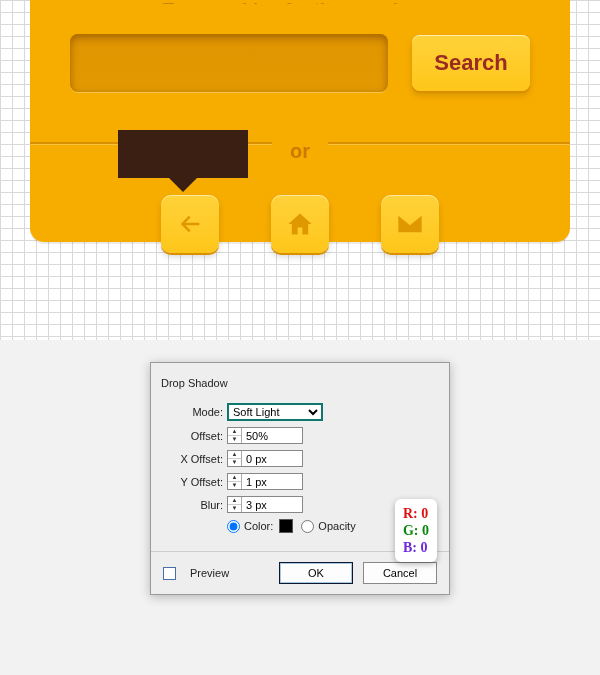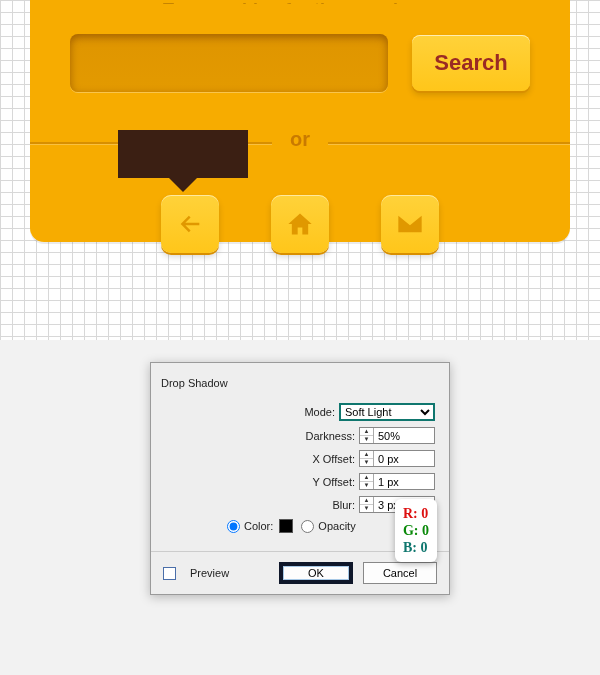--- a/index.html
+++ b/index.html
@@ -68,21 +68,21 @@
 .divider {
   position: absolute;
   left: 0; right: 0;
   top: 142px;
   height: 2px;
   background: #d88f00;
   box-shadow: 0 1px 0 rgba(255,255,255,.25);
 }
 .or {
   position: absolute;
-  top: 128px;
+  top: 140px;
   left: 50%;
   transform: translateX(-50%);
   background: #f7ac00;
   padding: 0 18px;
   color: #c97a00;
   font-weight: bold;
   font-size: 20px;
 }
 .icon-row {
   position: absolute;
@@ -143,21 +143,20 @@
   padding: 14px 10px 10px;
   font-size: 11px;
 }
 .form {
   padding: 4px 14px 8px;
 }
 .row {
   display: flex;
   align-items: center;
   margin-bottom: 6px;
-  justify-content: flex-end;
 }
 .row label {
   width: 58px;
   text-align: right;
   margin-right: 4px;
 }
 .stepper {
   display: inline-flex;
   border: 1px solid #888;
   background: #fff;
@@ -212,38 +211,38 @@
 }
 .btnbar .spacer { flex:1; }
 .winbtn {
   width: 74px;
   height: 22px;
   background: #fdfdfd;
   border: 1px solid #888;
   font-size: 11px;
   cursor: pointer;
 }
-.winbtn.default { border: 4px solid #0f172a; box-shadow: inset 0 0 0 1px #a6c8e6; }
+.winbtn.default { border: 1px solid #0f172a; box-shadow: inset 0 0 0 1px #a6c8e6; }
 .checkbox { width: 13px; height: 13px; border:1px solid #4a6ea9; background:#fff; display:inline-block; margin-right:4px; vertical-align:middle;}
 .rgb-card {
   position: absolute;
   right: 12px;
   top: 136px;
   background: #fff;
   border-radius: 6px;
   box-shadow: 0 2px 6px rgba(0,0,0,.3);
   padding: 6px 8px;
   font-weight: bold;
   font-size: 14px;
   line-height: 17px;
   font-family: Georgia, serif;
 }
 .rgb-card .r{color:#d11;}
 .rgb-card .g{color:#0a8a0a;}
-.rgb-card .b{color:#0f766e;}
+.rgb-card .b{color:#6d28d9;}
 </style>
 </head>
 <body>
 
 <div class="canvas">
   <div class="card">
     <div class="prompt">Try searching for the page here:</div>
     <div class="search-row">
       <input class="search-input" placeholder="" style="">
       <button class="search-btn">Search</button>
@@ -277,21 +276,21 @@
   <div class="dialog">
     <div class="dialog-title">Drop Shadow</div>
     <div class="form">
       <div class="row">
         <label>Mode:</label>
         <select class="combo">
           <option>Soft Light</option>
         </select>
       </div>
       <div class="row">
-        <label>Darkness:</label>
+        <label>Offset:</label>
         <span class="stepper">
           <span class="arrows">
               <span>▲</span>
               <span>▼</span>
             </span>
           <input value="50%" style="">
         </span>
       </div>
       <div class="row">
         <label>X Offset:</label>

